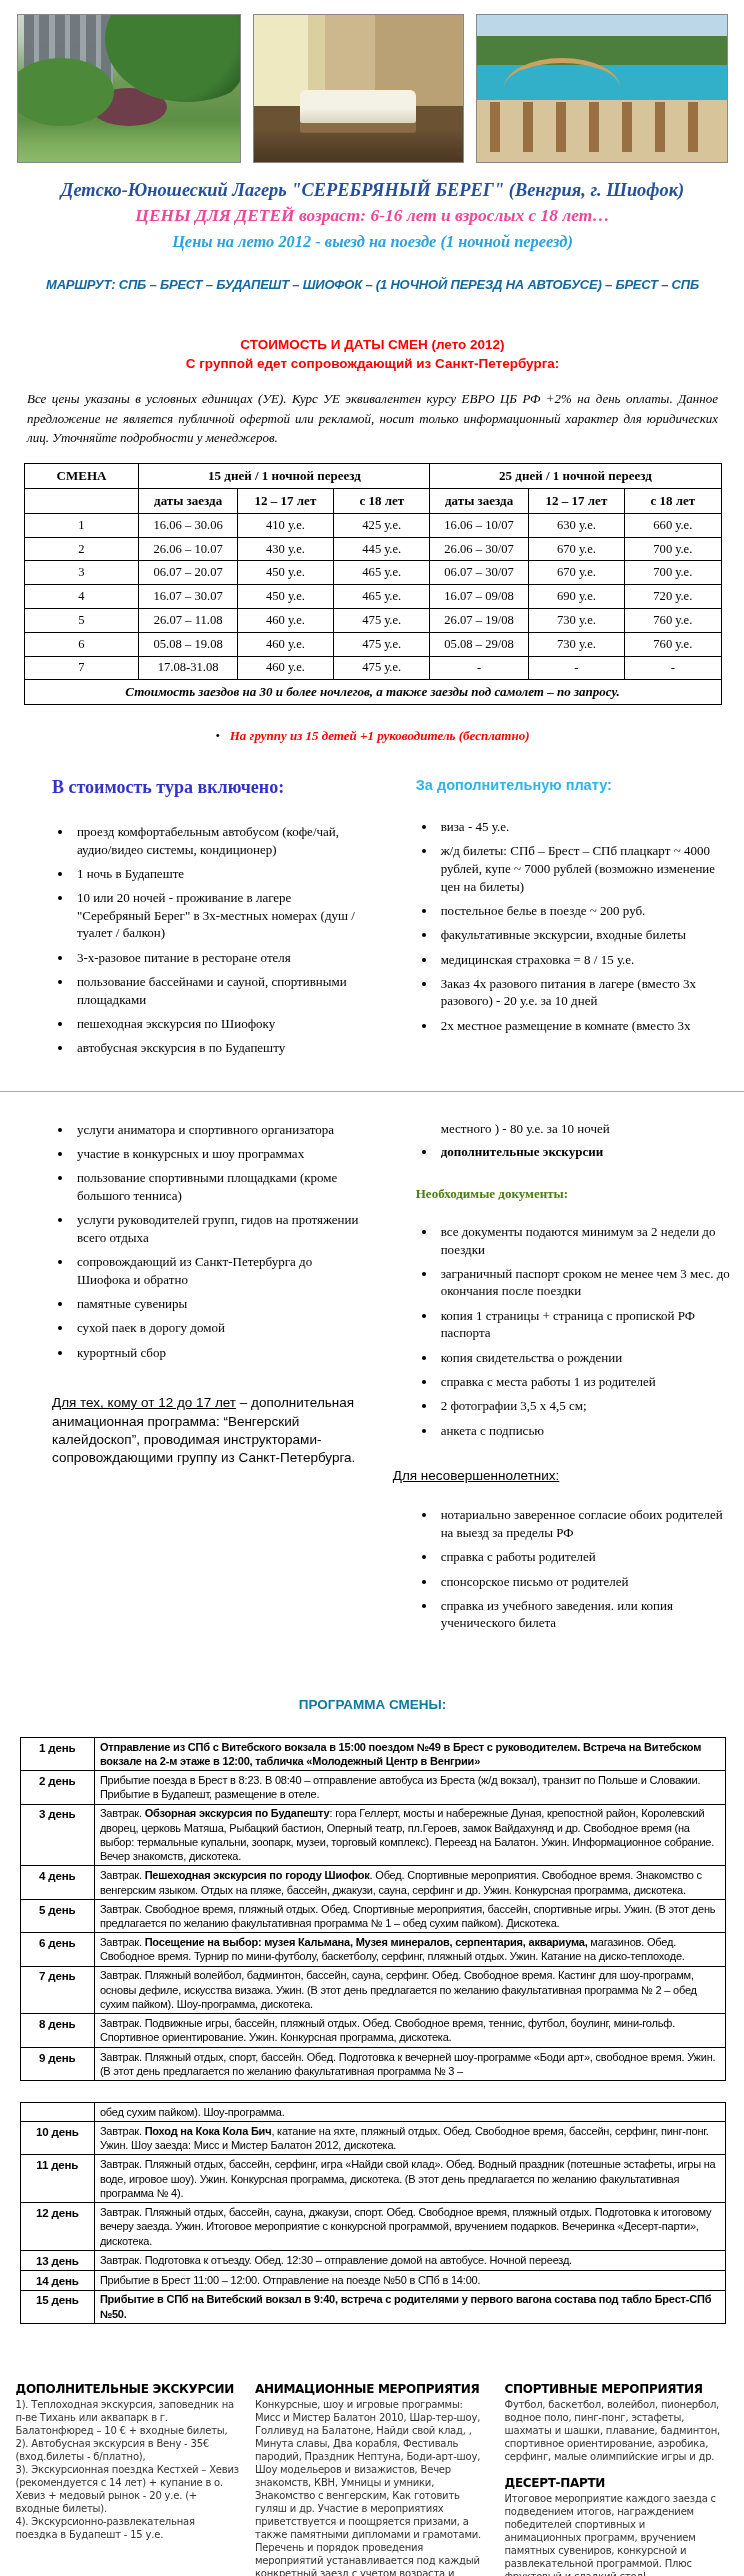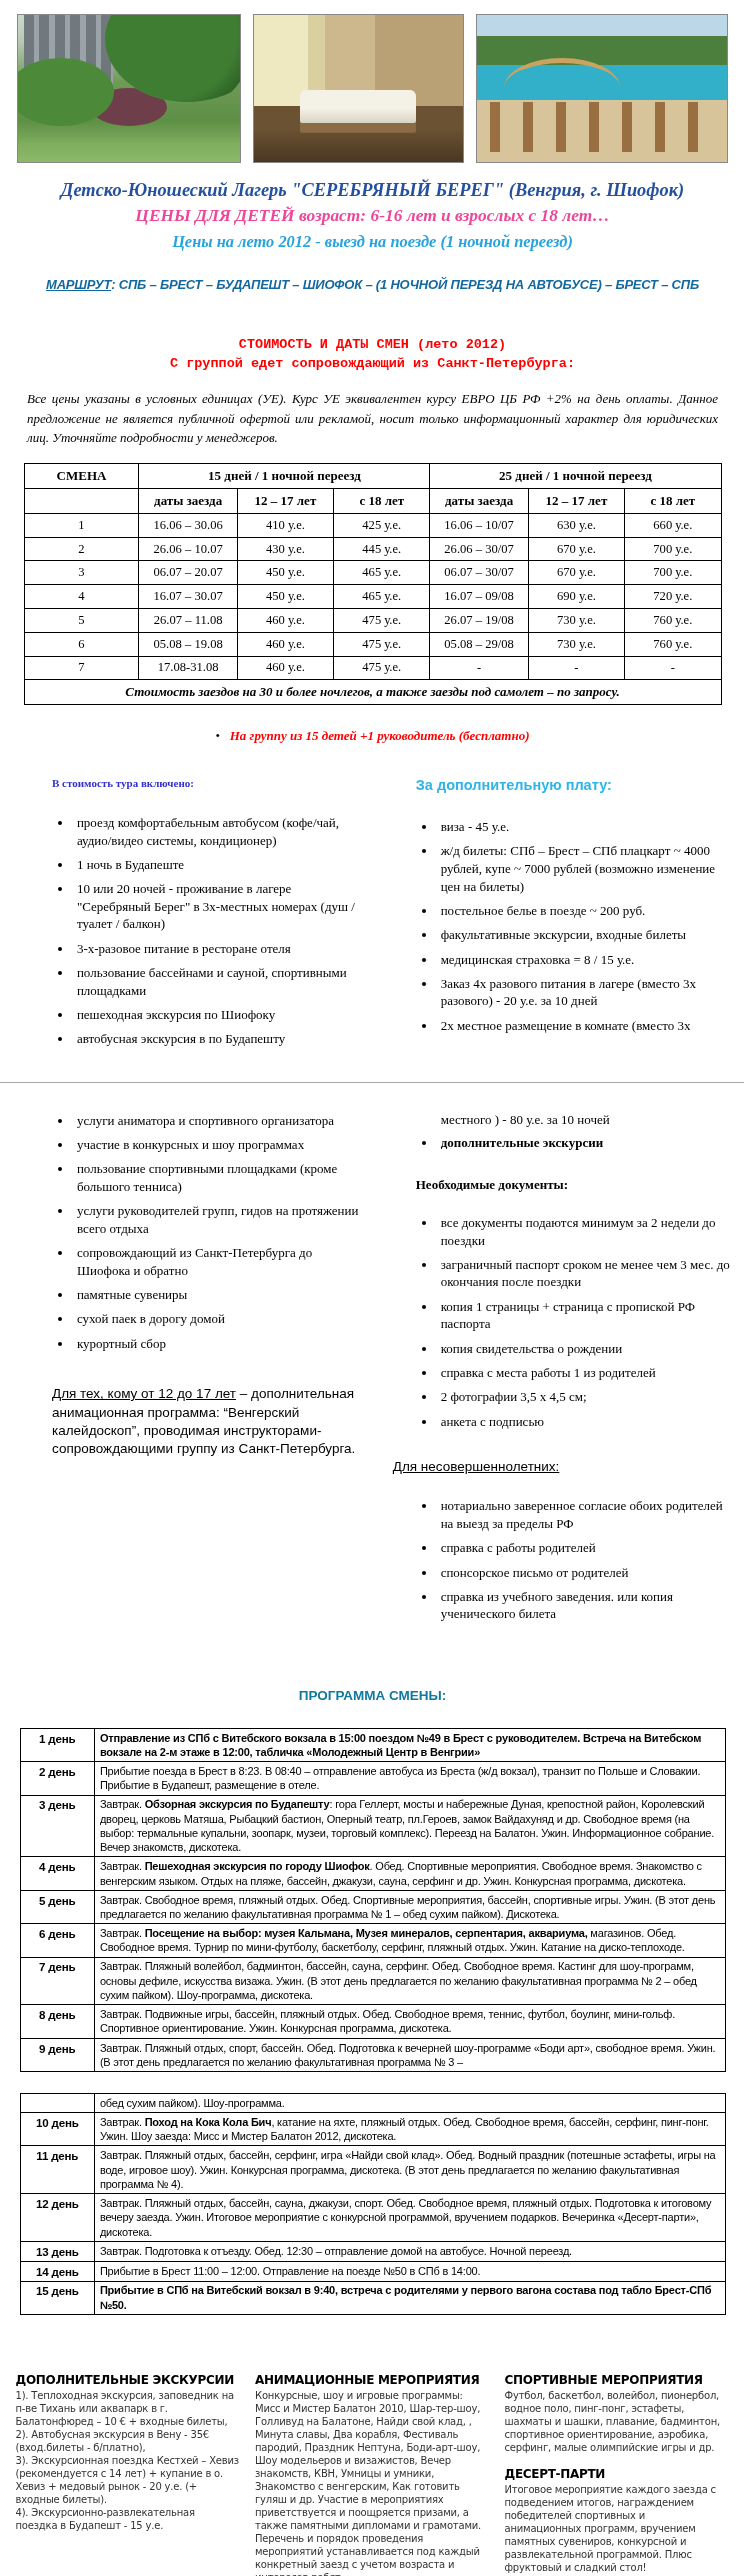--- a/index.html
+++ b/index.html
@@ -19,46 +19,46 @@
   .photo-pool{width:250px;background:linear-gradient(180deg,#bcd7e8 0 14%,#4c7f3e 14% 34%,#33b0c9 34% 58%,#d8c49a 58% 100%);}
   .photo-pool::before{content:"";position:absolute;left:27px;top:43px;width:116px;height:25px;border-top:5.8px solid #caa35f;border-radius:50% 50% 0 0/100% 100% 0 0;}
   .photo-pool::after{content:"";position:absolute;left:13.5px;bottom:9.7px;width:213px;height:50px;background:
     repeating-linear-gradient(90deg,#8a5a2b 0 9.7px,transparent 9.7px 33px);opacity:.8;}
 
   
   .title{margin-top:17.4px;text-align:center;font-weight:bold;font-style:italic;font-size:18.4px;color:#24509e;font-family:"Liberation Serif",serif;}
   .subtitle-green{text-align:center;font-weight:bold;font-style:italic;font-size:17.4px;color:#ec4899;margin-top:3.9px;}
   .subtitle-cyan{text-align:center;font-weight:bold;font-style:italic;font-size:16.4px;color:#29a3dd;margin-top:5.8px;}
   .route{margin-top:25px;text-align:center;font-family:"Liberation Sans",sans-serif;font-weight:bold;font-style:italic;font-size:13px;color:#13689f;letter-spacing:-0.2px;}
-  .route .route-label{text-decoration:underline;text-align:center;}
-  .red-head{margin-top:43px;text-align:center;font-family:Liberation Mono, monospace;font-weight:bold;font-size:13.5px;color:#ff0000;line-height:1.45;}
+  .route .route-label{text-align:center;}
+  .red-head{margin-top:43px;text-align:center;font-family:Liberation Sans, sans-serif;font-weight:bold;font-size:13.5px;color:#ff0000;line-height:1.45;}
 
   .disclaimer{margin:15.5px 27px 0 27px;font-style:italic;font-size:13px;line-height:1.5;text-align:justify;}
 
   
   table.price{border-collapse:collapse;margin:15.5px auto 0 auto;width:698px;font-size:12.6px;}
   table.price th,table.price td{border:1px solid #000;padding:3.9px 3.9px;text-align:center;}
   table.price th{font-weight:bold;font-size:13px;}
   table.price td{font-size:12.6px;}
   table.price .footer-row td{font-weight:bold;font-style:italic;font-size:13px;}
 
   .leader-note{margin-top:23px;text-align:center;font-size:13px;}
   .leader-note .bullet{color:#000;margin-right:9.7px;}
   .leader-note .txt{color:#ff0000;font-weight:bold;font-style:italic;}
 
   
   .twocol{display:grid;grid-template-columns:1fr 1fr;column-gap:25px;padding:0 13.5px 0 29px;margin-top:33px;}
-  .col h3.blue{color:#3333cc;font-size:11px;font-weight:bold;margin:0 0 25px 23px;font-family:"Liberation Serif",serif;}
+  .col h3.blue{color:#3333cc;font-size:18px;font-weight:bold;margin:0 0 25px 23px;font-family:"Liberation Serif",serif;}
   .col h3.cyan{color:#30b4e8;font-size:14.5px;font-weight:bold;margin:0 0 25px 23px;font-family:"Liberation Sans",sans-serif;}
   .col ul{margin:0;padding-left:44px;font-size:13px;line-height:1.35;}
   .col ul li{margin-bottom:6.8px;padding-left:3.9px;}
   .pagebreak{border:none;border-top:1px solid #a9a9a9;margin:27px 0 29px 0;}
   .continuation{margin:0 0 6.8px 48px;font-size:13px;}
   .bold-li{font-weight:bold;}
-  .docs-head{color:#000000;font-size:13px;font-weight:bold;margin:25px 0 21px 23px;}
+  .docs-head{color:#4d7c0f;font-size:13px;font-weight:bold;margin:25px 0 21px 23px;}
   .minors-head{font-family:"Liberation Sans",sans-serif;font-size:13.5px;text-decoration:underline;margin:29px 0 23px 0;}
   .age-note{margin:33px 0 0 23px;font-family:"Liberation Sans",sans-serif;font-size:13.5px;line-height:1.35;}
   .age-note .lead{text-decoration:underline;}
 
   
   .program-head{margin-top:58px;text-align:center;font-family:"Liberation Sans",sans-serif;font-weight:bold;font-size:13.5px;color:#0f7a9e;}
   table.program{border-collapse:collapse;margin:25px auto 4px auto;width:706px;font-family:"Liberation Sans",sans-serif;font-size:11px;letter-spacing:-0.2px;line-height:1.3;border-radius:19px;}
   table.program td{border:1.9px solid #000;padding:1.9px 4.8px;vertical-align:top;}
   table.program td.day{width:64px;text-align:center;font-weight:bold;white-space:nowrap;font-size:11.6px;}
   table.program.second{margin-top:21px;}

